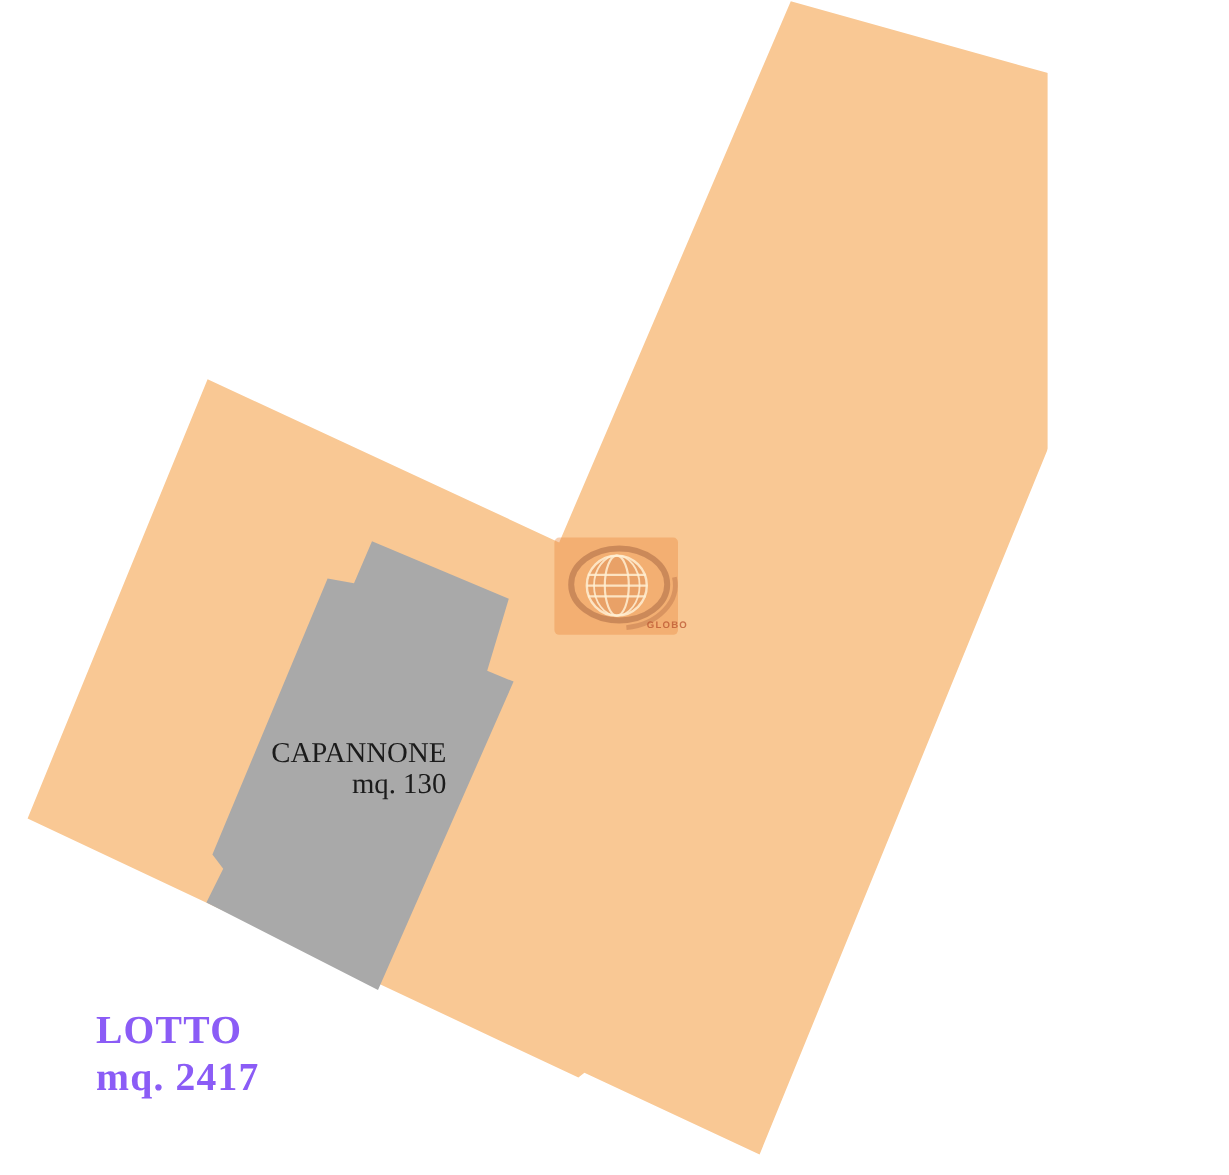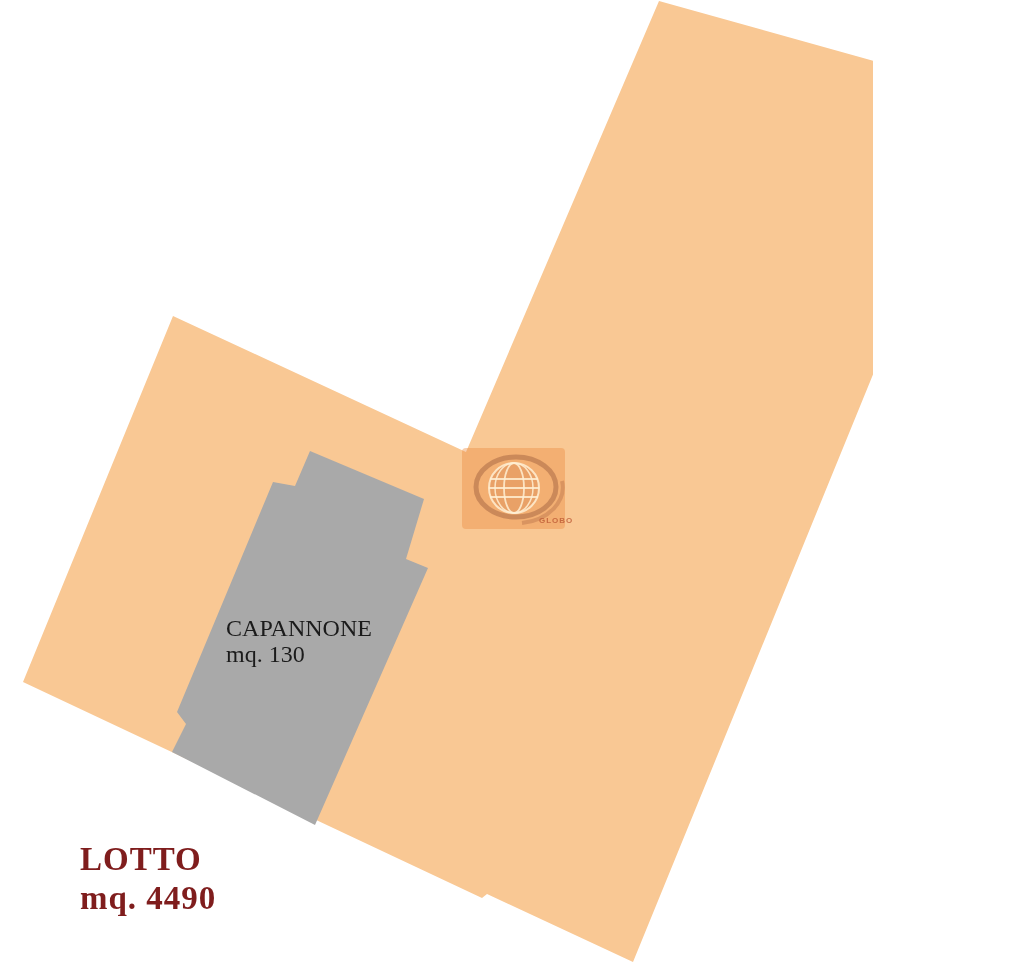--- a/index.html
+++ b/index.html
@@ -8,21 +8,21 @@
     width:873px;height:979px;
     background:#ffffff;
     overflow:hidden;
     font-family:"Liberation Serif", serif;
   }
   .plan-svg{position:absolute;inset:0;display:block;}
   .building-label{
     position:absolute;
     left:299px;top:615px;
     transform:translateX(-50%);
-    text-align:left;
+    text-align:right;
     font-size:24px;
     line-height:26px;
     color:#1b1b1b;
     white-space:nowrap;
   }
   .lot-label{
     position:absolute;
     left:80px;top:840px;
     text-align:left;
     font-weight:bold;
@@ -61,18 +61,18 @@
       <line x1="490" y1="497" x2="538" y2="497" stroke-width="1.8" stroke="rgba(255,238,210,0.85)"></line>
       <text x="539" y="523" class="wm-text" fill="rgba(186,84,48,0.75)">GLOBO</text>
     </g>
   </svg>
 
   <div class="building-label" style="color: rgb(27, 27, 27);">
     <div>CAPANNONE</div>
     <div>mq. 130</div>
   </div>
 
-  <div class="lot-label" style="color: #7f1d1d;">
+  <div class="lot-label" style="color: #8b5cf6;">
     <div>LOTTO</div>
-    <div>mq. 4490</div>
+    <div>mq. 2417</div>
   </div>
 
 </div>
 
 </body></html>

